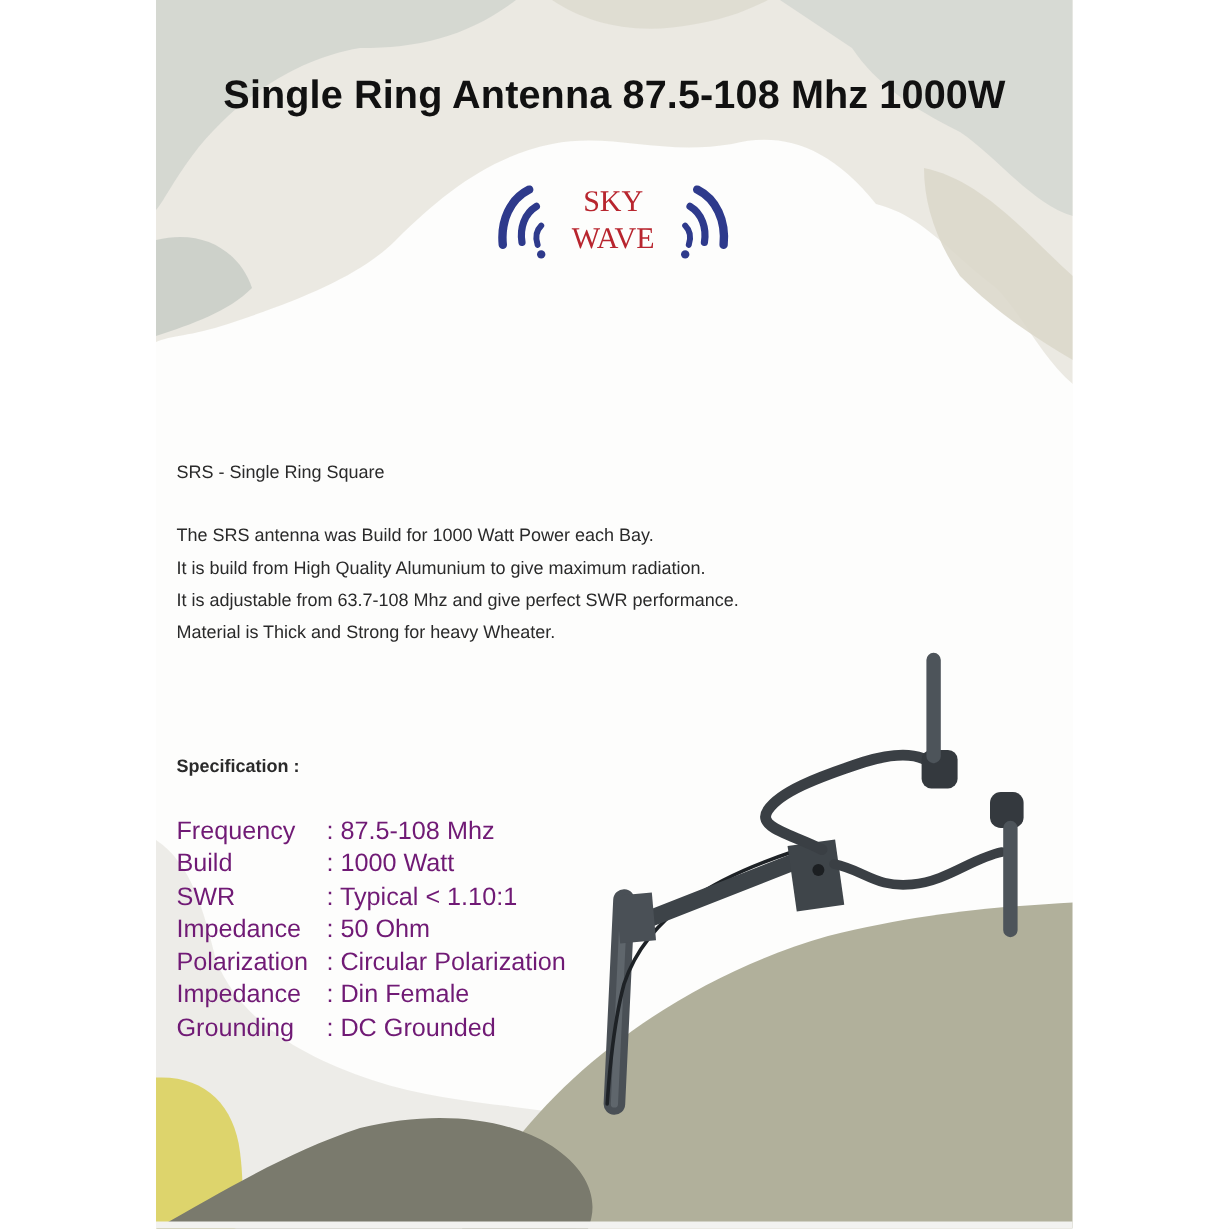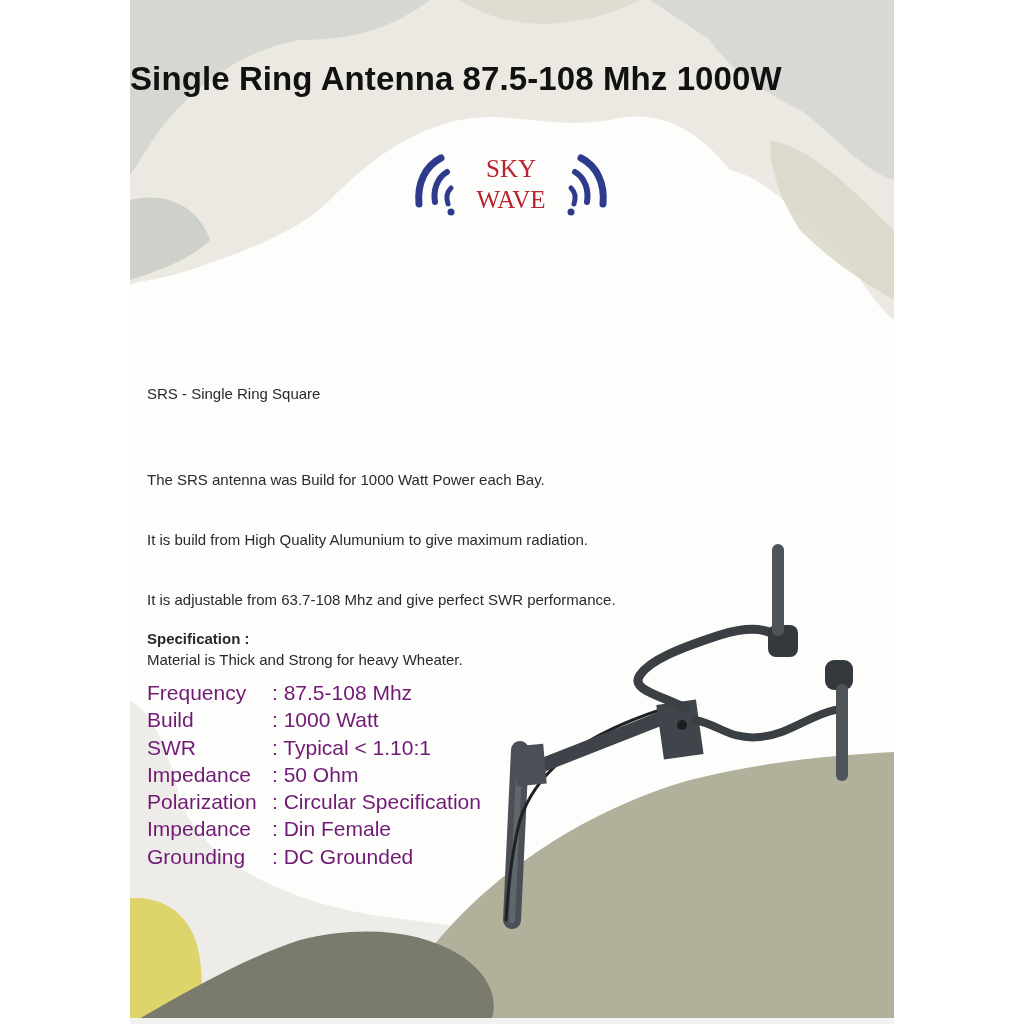--- a/index.html
+++ b/index.html
@@ -1,28 +1,28 @@
 <!DOCTYPE html>
 <html><head>
 <meta charset="utf-8">
 <style>
   html, body { margin: 0; padding: 0; }
   body { width: 1024px; height: 1024px; background: #ffffff; position: relative; overflow: hidden; font-family: "Liberation Sans", sans-serif; }
   .flyer { position: absolute; left: 130px; top: 0; width: 764px; height: 1024px; background: #fdfdfc; overflow: hidden; }
   .bg-texture { position: absolute; left: 0; top: 0; width: 764px; height: 1024px; }
-  .title { position: absolute; left: 0; top: 60px; width: 764px; text-align: left; font-size: 33px; font-weight: bold; color: #111; letter-spacing: 0.1px; }
+  .title { position: absolute; left: 0; top: 60px; width: 764px; text-align: center; font-size: 33px; font-weight: bold; color: #111; letter-spacing: 0.1px; }
   .logo { position: absolute; left: 283px; top: 150px; width: 196px; height: 72px; }
   .logo svg { position: absolute; left: 0; top: 0; }
   .logo-sky, .logo-wave { position: absolute; font-family: "Liberation Serif", serif; color: #b8252e; font-size: 25px; text-align: center; width: 196px; left: 0; }
   .logo-sky { top: 5px; }
   .logo-wave { top: 36px; }
   .text { position: absolute; left: 17px; color: #2a2a2a; font-size: 15px; line-height: 27px; }
   .subtitle { top: 380px; }
   .desc { top: 433px; }
-  .desc div { white-space: nowrap; margin-top: 33px; }
+  .desc div { white-space: nowrap; }
   .spec-heading { top: 625px; font-weight: bold; }
   .spec-table { position: absolute; left: 17px; top: 679px; font-size: 21px; line-height: 27.3px; color: #701a75; }
   .spec-row { display: flex; white-space: nowrap; }
   .spec-label { width: 125px; }
   .spec-value { }
   .antenna { position: absolute; left: 360px; top: 530px; width: 404px; height: 400px; }
 </style>
 </head>
 <body>
 
@@ -91,21 +91,21 @@
     <div class="spec-row">
       <span class="spec-label">SWR</span>
       <span class="spec-value">: Typical &lt; 1.10:1</span>
     </div>
     <div class="spec-row">
       <span class="spec-label">Impedance</span>
       <span class="spec-value">: 50 Ohm</span>
     </div>
     <div class="spec-row">
       <span class="spec-label">Polarization</span>
-      <span class="spec-value">: Circular Specification</span>
+      <span class="spec-value">: Circular Polarization</span>
     </div>
     <div class="spec-row">
       <span class="spec-label">Impedance</span>
       <span class="spec-value">: Din Female</span>
     </div>
     <div class="spec-row">
       <span class="spec-label">Grounding</span>
       <span class="spec-value">: DC Grounded</span>
     </div>
   </div>

